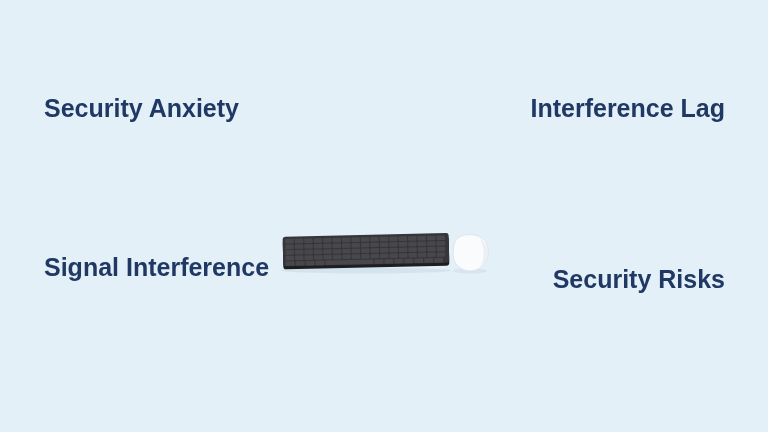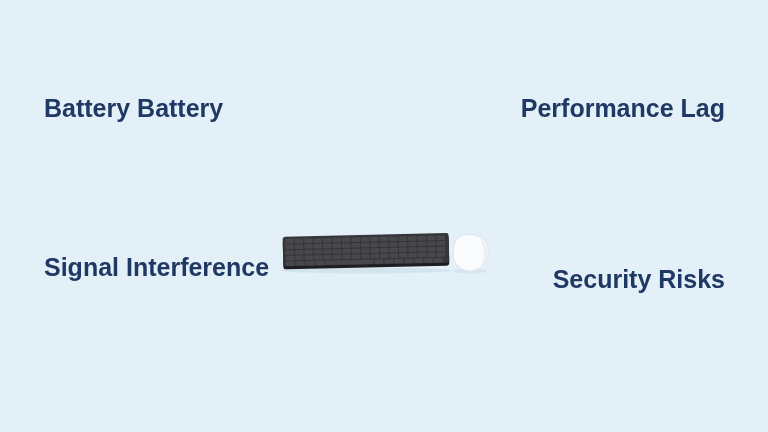--- a/index.html
+++ b/index.html
@@ -38,23 +38,23 @@
     width: 216px;
     height: 54px;
   }
   .device svg { display: block; width: 216px; height: 54px; }
 </style>
 </head>
 <body>
 
 <div class="slide">
 
-  <div class="label tl">Battery Battery</div>
+  <div class="label tl">Security Anxiety</div>
 
-  <div class="label tr">Performance Lag</div>
+  <div class="label tr">Interference Lag</div>
 
   <div class="label bl">Signal Interference</div>
 
   <div class="label br">Security Risks</div>
 
   <div class="device">
     <svg viewBox="0 0 216 54" xmlns="http://www.w3.org/2000/svg">
 
       <ellipse cx="86" cy="46.5" rx="85" ry="3" opacity="0.45" fill="#c2d5e0"></ellipse>
       <g transform="rotate(-1.3 86 28)">

